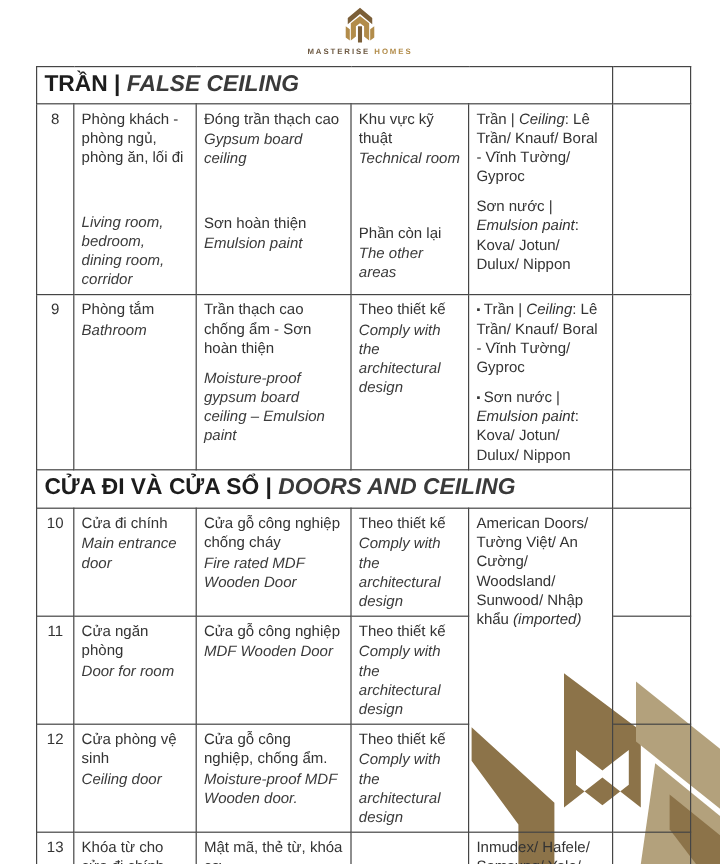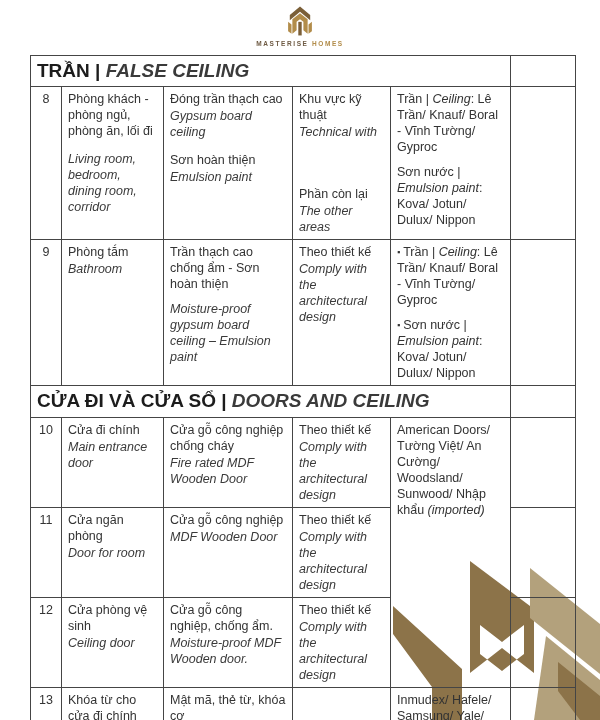--- a/index.html
+++ b/index.html
@@ -27,21 +27,21 @@
     border:1px solid #454545;vertical-align:top;
     padding:4px 6px 4px 6px;
     font-size:12.5px;line-height:1.28;
     overflow:hidden;background:transparent;
   }
   td.num{text-align:center;padding-left:2px;padding-right:2px;}
   .sec td{font-weight:bold;font-size:19px;padding-top:3px;padding-bottom:3px;color:#1c1c1c;}
   .sec .en{display:inline;font-style:italic;font-weight:bold;}
   .vi{color:#333;}
   .en{font-style:italic;color:#3a3a3a;margin-top:1px;}
-  .gap-lg{margin-top:12px;}
+  .gap-lg{margin-top:38px;}
   .gap-xl{margin-top:46px;}
   .gap-md{margin-top:9px;}
   .brand-line{margin-bottom:9px;}
   .brand-line:last-child{margin-bottom:0;}
   .blt{font-size:9px;vertical-align:1px;margin-right:3px;}
   i{}
 </style>
 </head>
 <body>
 
@@ -97,21 +97,21 @@
       <div class="en gap-lg">Living room, bedroom, dining room, corridor</div>
     </td>
     <td>
       <div class="vi">Đóng trần thạch cao</div>
       <div class="en">Gypsum board ceiling</div>
       <div class="vi gap-lg">Sơn hoàn thiện</div>
       <div class="en">Emulsion paint</div>
     </td>
     <td>
       <div class="vi">Khu vực kỹ thuật</div>
-      <div class="en">Technical with</div>
+      <div class="en">Technical room</div>
       <div class="vi gap-xl">Phần còn lại</div>
       <div class="en">The other areas</div>
     </td>
     <td>
       <div class="brand-line"><span>Trần | </span><i>Ceiling</i><span>: Lê Trần/ Knauf/ Boral - Vĩnh Tường/ Gyproc</span></div>
       <div class="brand-line"><span>Sơn nước | </span><i>Emulsion paint</i><span>: Kova/ Jotun/ Dulux/ Nippon</span></div>
     </td>
     <td></td>
   </tr>
 

